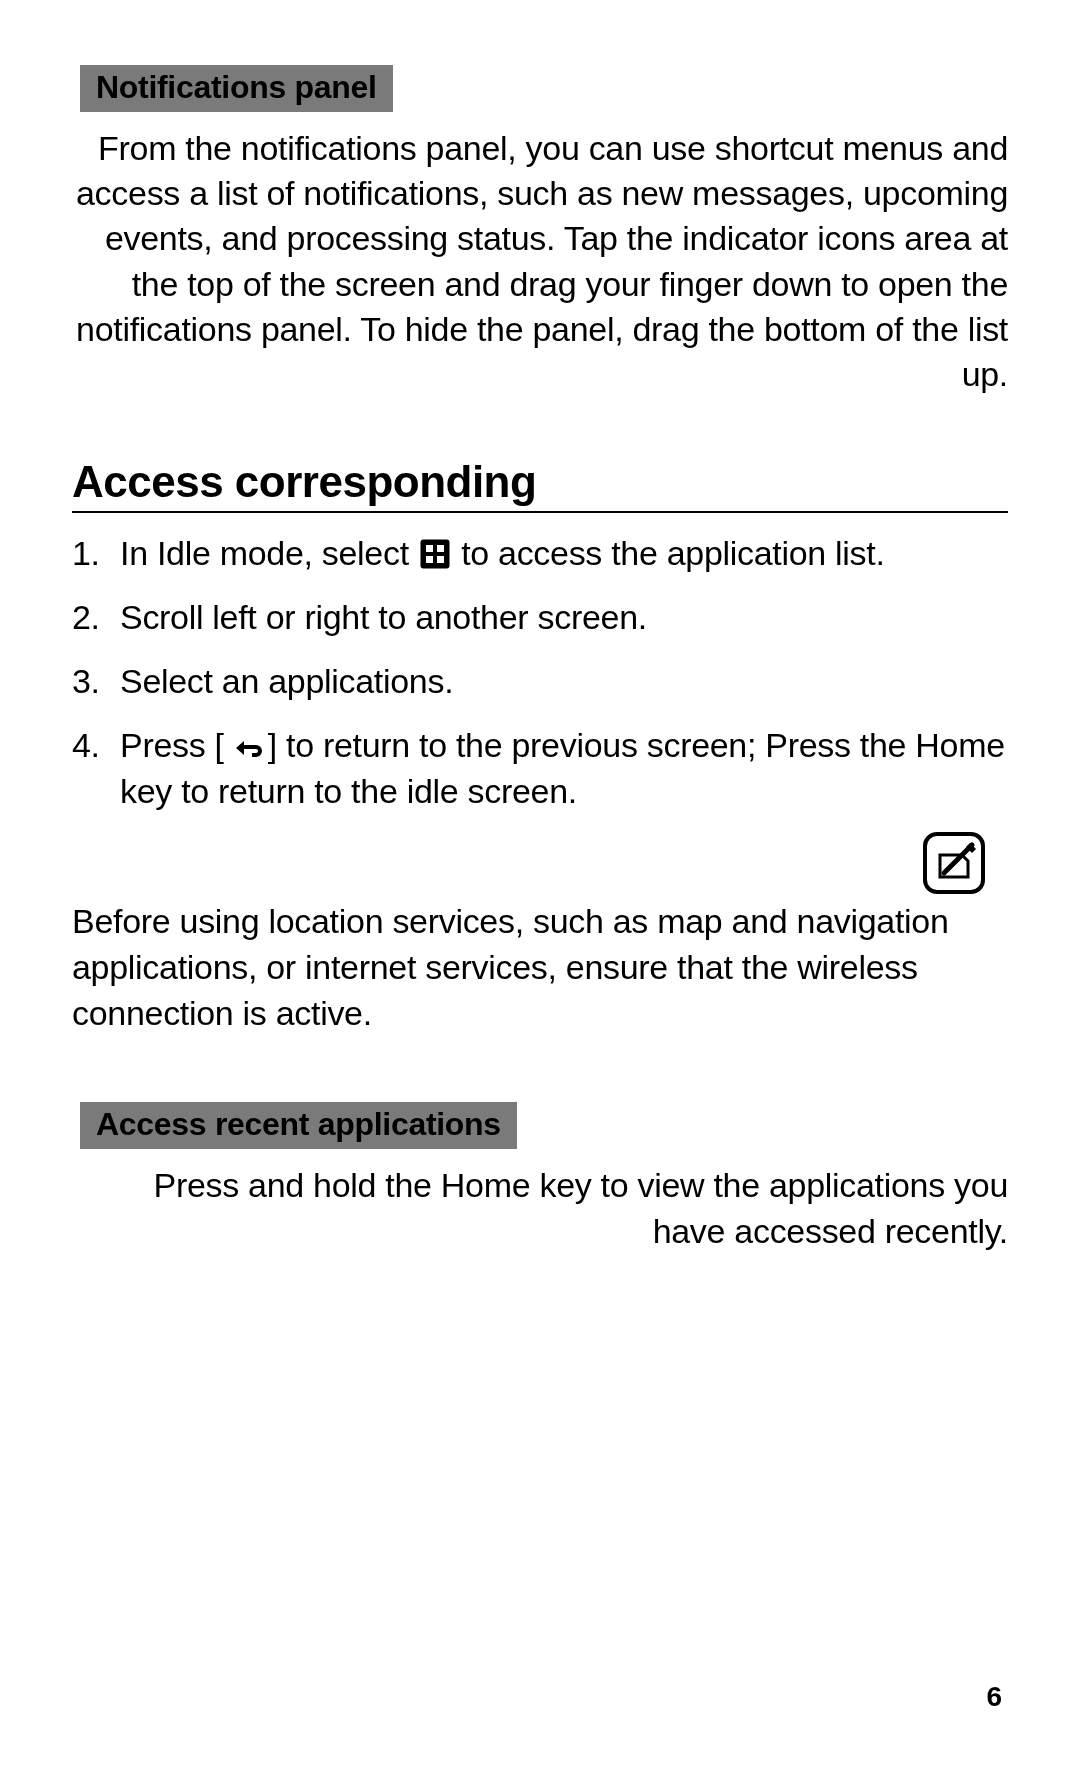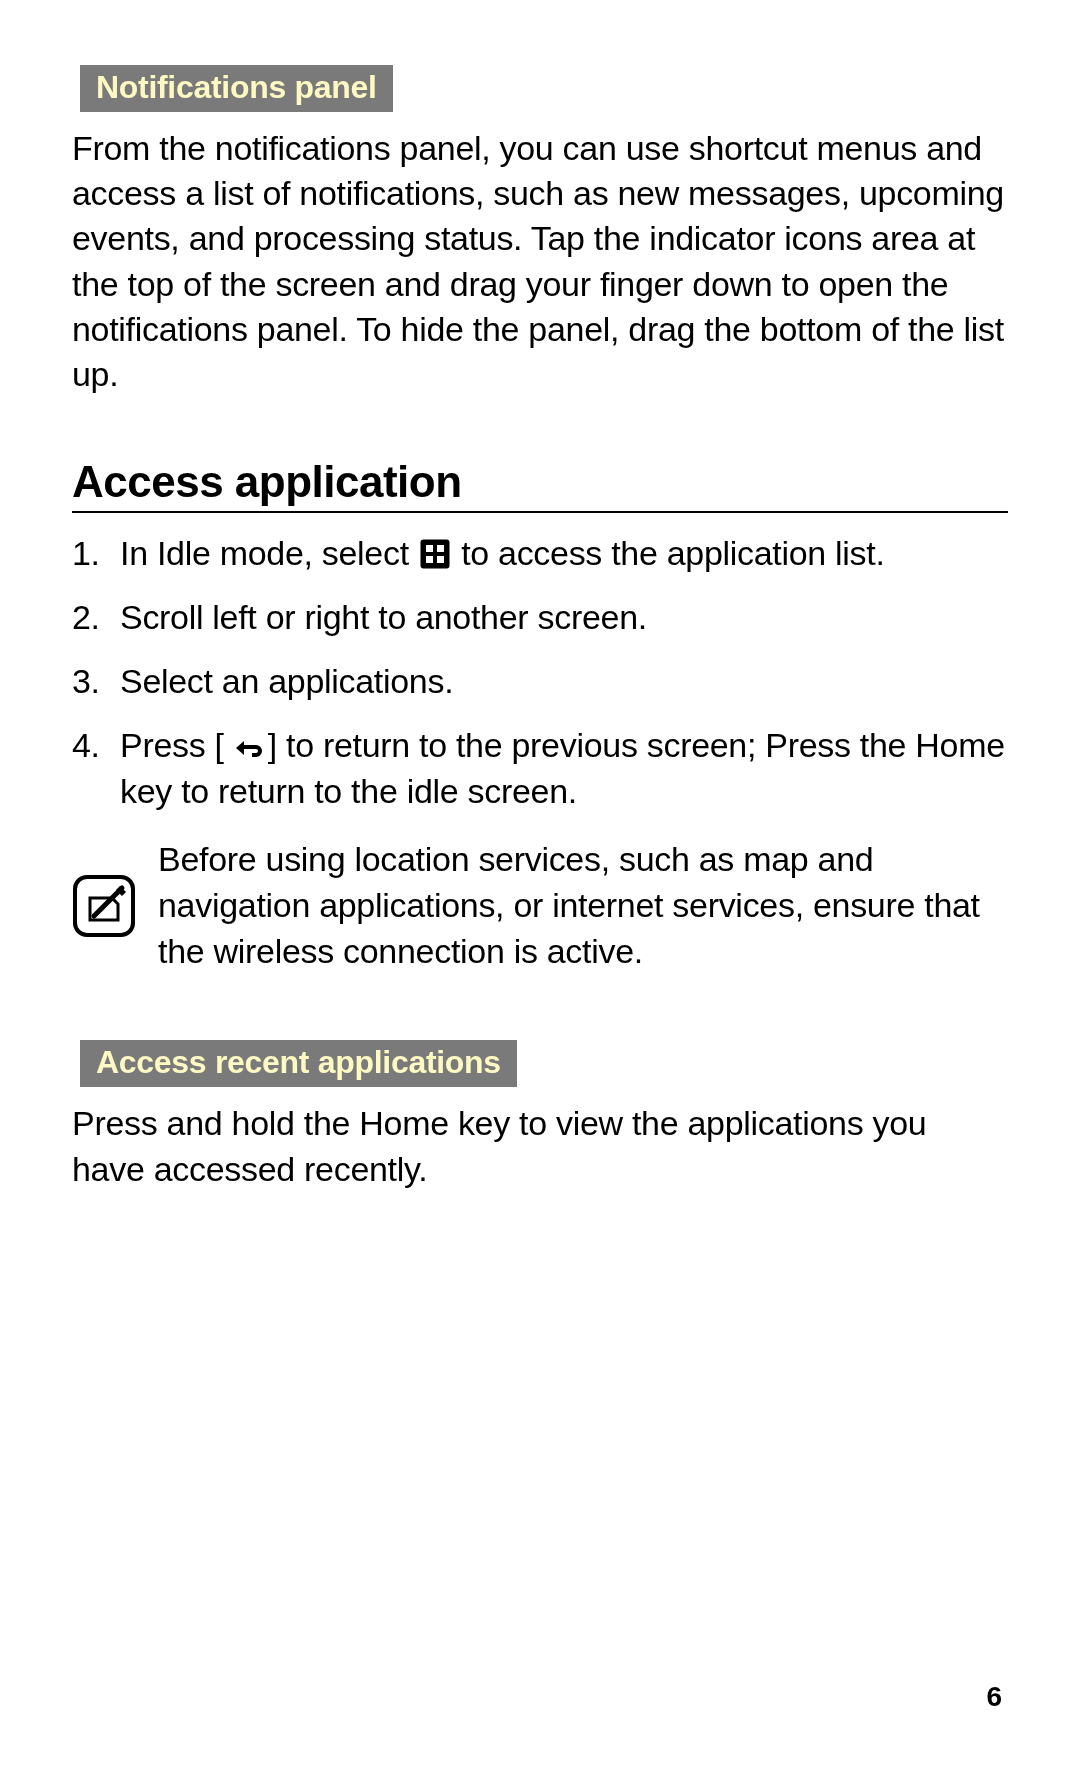--- a/index.html
+++ b/index.html
@@ -13,32 +13,33 @@
   .page {
     width: 1080px;
     height: 1771px;
     position: relative;
     box-sizing: border-box;
     padding: 65px 72px 0 72px;
   }
   .sub-heading {
     display: inline-block;
     background: #7a7a7a;
-    color: #fef9c3;
+    color: #000000;
     font-weight: 700;
     font-size: 32px;
     padding: 4px 16px 6px 16px;
     margin-left: 8px;
     letter-spacing: -0.3px;
   }
   .body-text {
     font-size: 34px;
     line-height: 1.33;
     margin-top: 14px;
     letter-spacing: -0.3px;
+    text-align: right;
   }
   .section-title {
     font-size: 44px;
     font-weight: 700;
     margin-top: 60px;
     letter-spacing: -0.5px;
     border-bottom: 2px solid #000;
     padding-bottom: 4px;
   }
   ol.steps {
@@ -64,22 +65,23 @@
   }
   ol.steps > li:first-child { margin-top: 18px; }
   .inline-icon {
     display: inline-block;
     vertical-align: -4px;
     margin: 0 2px;
   }
   .inline-icon svg { display: block; }
   .note-row {
     display: flex;
-    align-items: center;
-    margin-top: 22px;
+    align-items: flex-end;
+    margin-top: 12px;
+    flex-direction: column;
   }
   .note-icon {
     flex: 0 0 auto;
     margin-right: 22px;
     margin-top: 4px;
   }
   .note-text {
     font-size: 34px;
     line-height: 1.35;
     letter-spacing: -0.3px;
@@ -95,21 +97,21 @@
 </style>
 </head>
 <body>
 
 <div class="page">
 
   <div class="sub-heading">Notifications panel</div>
 
   <div class="body-text">From the notifications panel, you can use shortcut menus and access a list of notifications, such as new messages, upcoming events, and processing status. Tap the indicator icons area at the top of the screen and drag your finger down to open the notifications panel. To hide the panel, drag the bottom of the list up.</div>
 
-  <div class="section-title">Access application</div>
+  <div class="section-title">Access corresponding</div>
 
   <ol class="steps">
     <li>
       <span>In Idle mode, select </span><span class="inline-icon">
         <svg width="30" height="30" viewBox="0 0 30 30">
           <rect x="0.5" y="0.5" width="29" height="29" rx="3" fill="#000"></rect>
           <rect x="6" y="6" width="7" height="7" fill="#fff"></rect>
           <rect x="17" y="6" width="7" height="7" fill="#fff"></rect>
           <rect x="6" y="17" width="7" height="7" fill="#fff"></rect>
           <rect x="17" y="17" width="7" height="7" fill="#fff"></rect>

